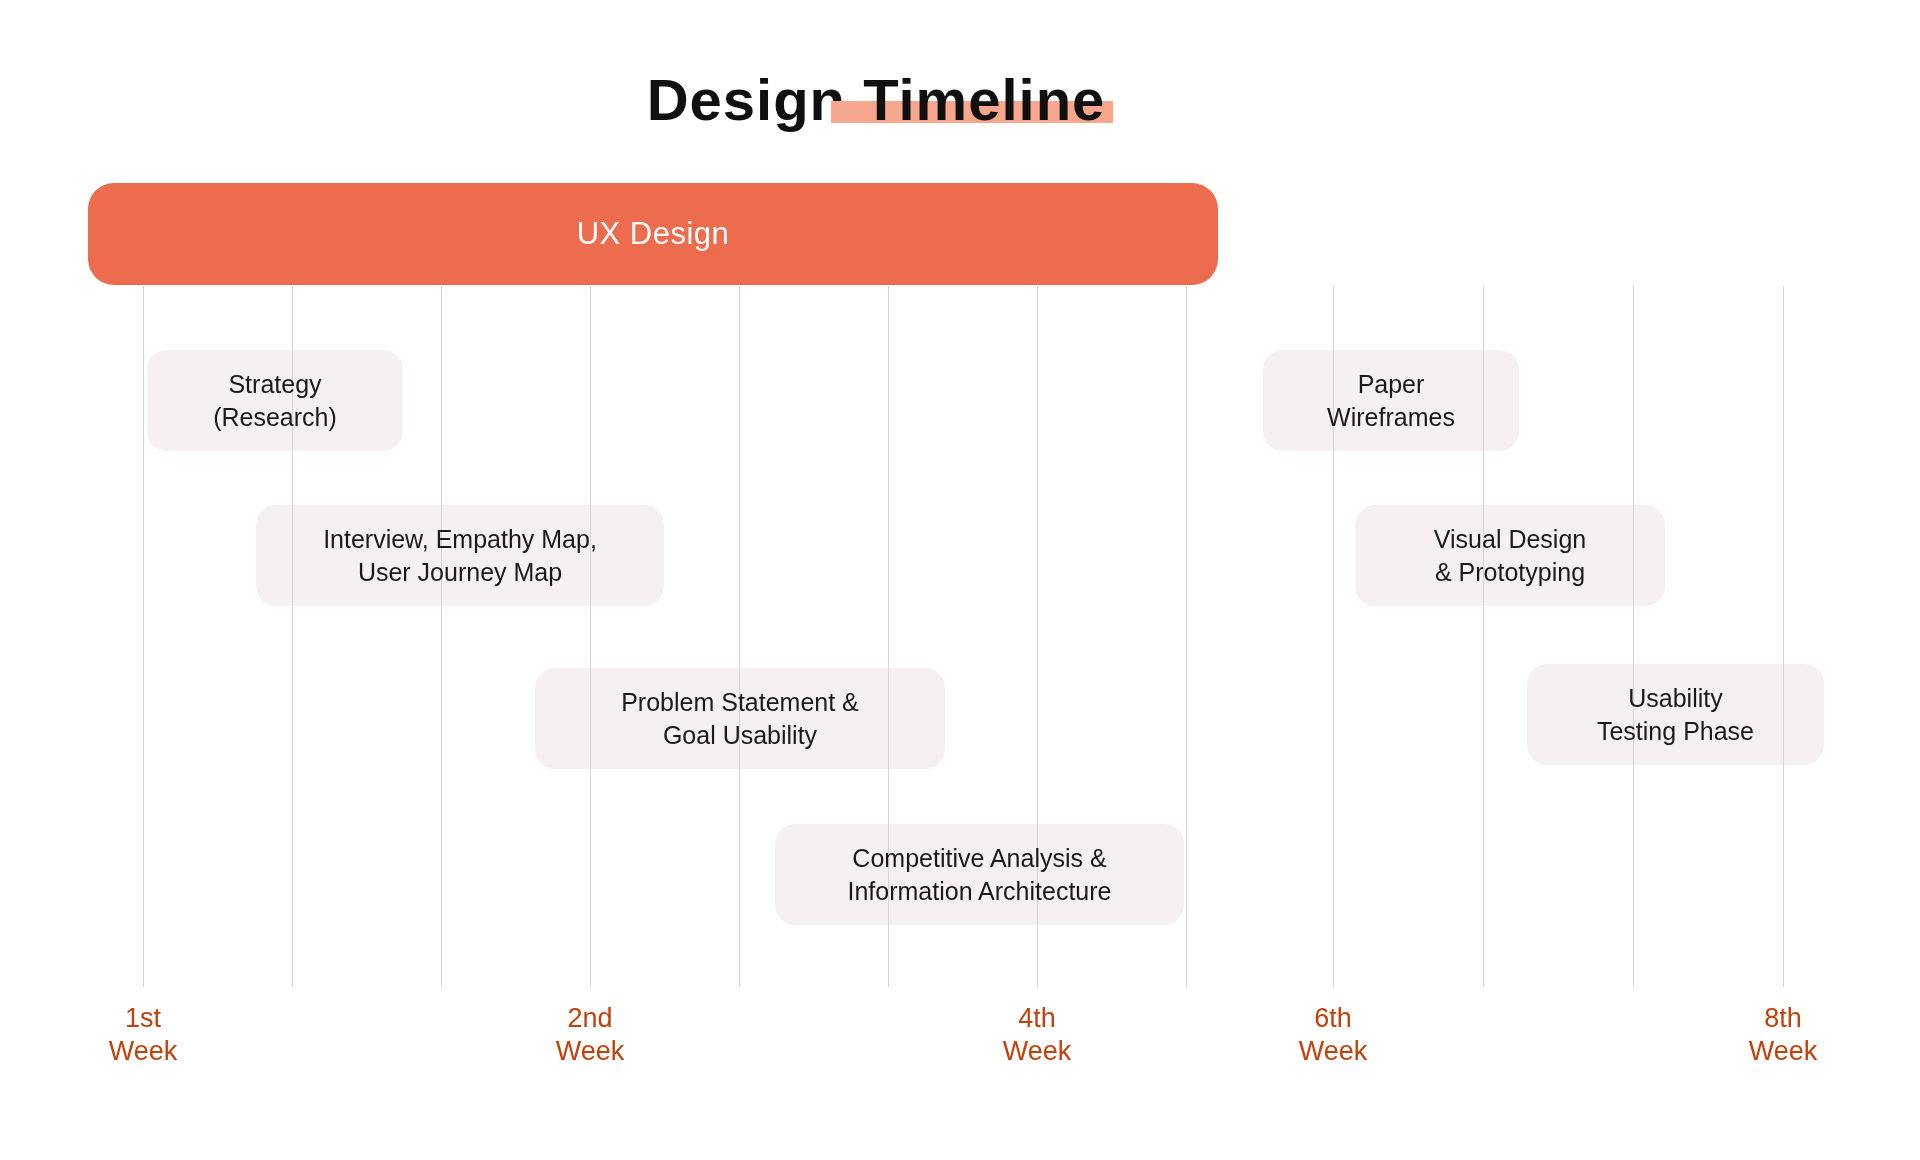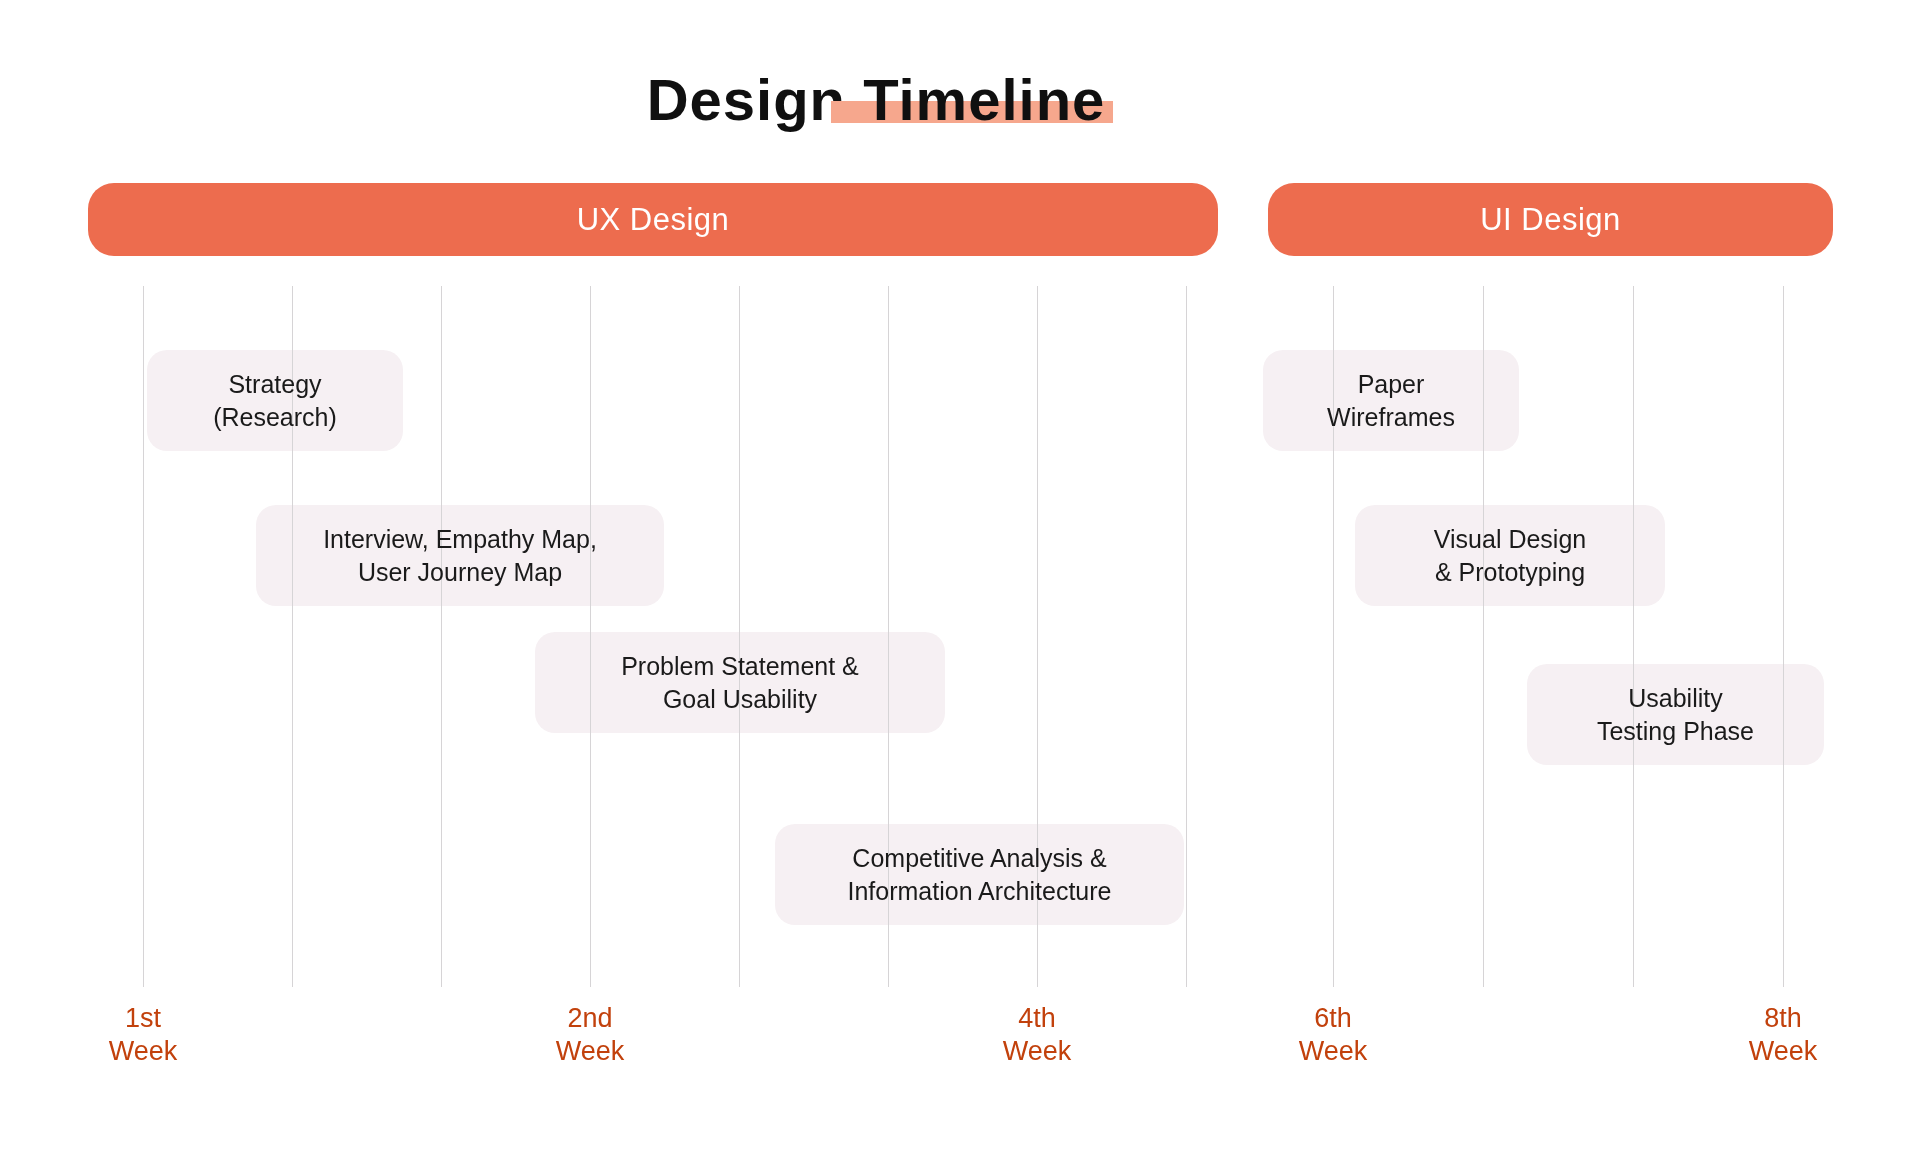--- a/index.html
+++ b/index.html
@@ -30,21 +30,21 @@
   }
   .title .hl{position:relative;z-index:0;}
   .title .hl::before{
     content:"";position:absolute;z-index:-1;
     left:-32px;right:-8px;bottom:9px;height:22px;
     background:var(--title-highlight);
   }
 
   
   .bar{
-    position:absolute;top:183px;height:73px;
+    position:absolute;top:183px;height:102px;
     background:var(--accent);border-radius:26px;
     display:flex;align-items:center;justify-content:center;
     color:var(--bar-text);font-size:31px;font-weight:500;letter-spacing:0.5px;
   }
   .bar-ux{left:88px;width:1130px;}
   .bar-ui{left:1268px;width:565px;}
 
   
   .gridline{
     position:absolute;top:286px;height:701px;width:1px;
@@ -71,33 +71,30 @@
 </head>
 <body>
 
 <div class="canvas">
 
   <h1 class="title"><span>Design </span><span class="hl">Timeline</span></h1>
 
   <div class="bar bar-ux">
     <span>UX Design</span>
   </div>
-  <div class="bar bar-ui">
-    <span>UI Design</span>
-  </div>
 
   <div class="task" style="left:256px;top:505px;width:408px;">
     <div class="line">Interview, Empathy Map,</div>
     <div class="line">User Journey Map</div>
   </div>
   <div class="task" style="left:147px;top:350px;width:256px;">
     <div class="line">Strategy</div>
     <div class="line">(Research)</div>
   </div>
-  <div class="task" style="left:535px;top:632px;width:410px;">
+  <div class="task" style="left:535px;top:668px;width:410px;">
     <div class="line">Problem Statement &amp;</div>
     <div class="line">Goal Usability</div>
   </div>
   <div class="task" style="left:775px;top:824px;width:409px;">
     <div class="line">Competitive Analysis &amp;</div>
     <div class="line">Information Architecture</div>
   </div>
 
   <div class="task" style="left:1263px;top:350px;width:256px;">
     <div class="line">Paper</div>

